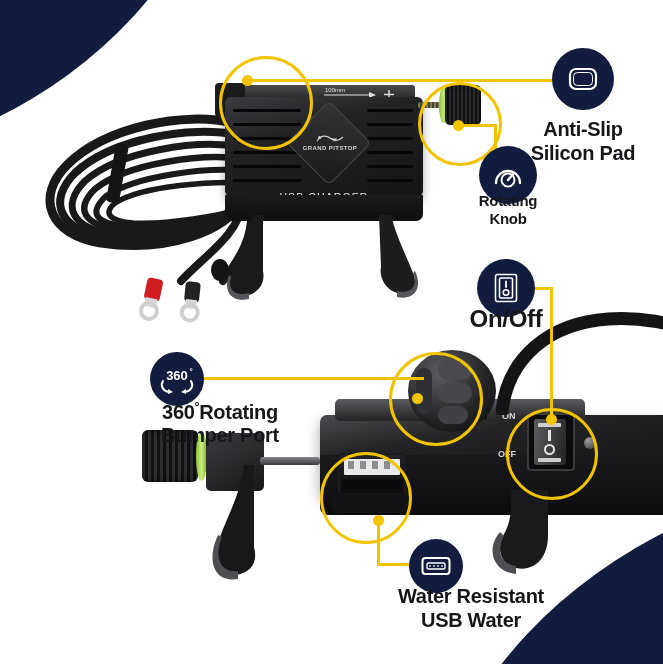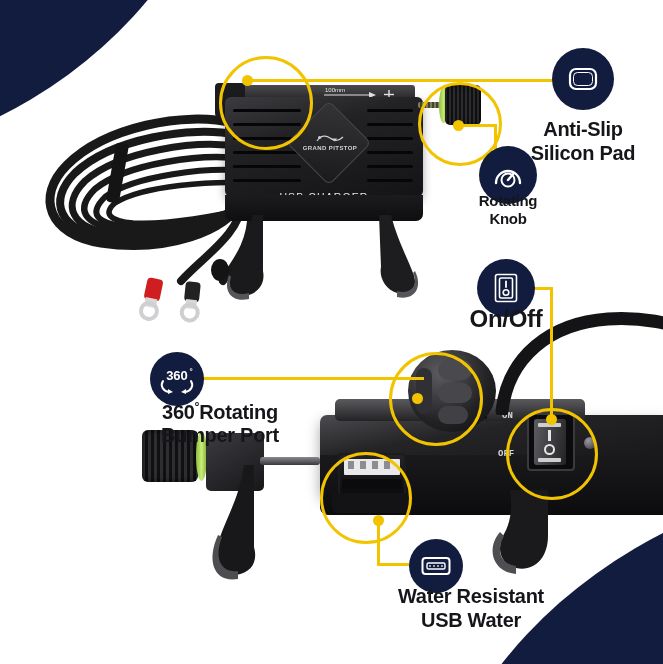--- a/index.html
+++ b/index.html
@@ -179,21 +179,21 @@
       </div>
       <div class="grn" style="left:224px;top:22px;width:9px;height:36px;border-radius:50%;
                   background:linear-gradient(90deg,#8fbe3d,#c3e870,#7fae33);"></div>
       <div style="position:absolute;left:230px;top:20px;width:36px;height:40px;border-radius:5px;
                   background:repeating-linear-gradient(90deg,#2c2c2f 0 2px,#101012 2px 4px),
                              linear-gradient(#3a3a3d,#141416);
                   box-shadow:inset 0 0 6px rgba(0,0,0,.6);"></div>
     </div>
   </div>
 
-  <div class="photo" style="left:190px;top:345px;width:473px;height:260px;font-family:Liberation Mono, monospace;">
+  <div class="photo" style="left:190px;top:345px;width:473px;height:260px;">
 
     <div class="blk" style="left:130px;top:70px;width:350px;height:80px;border-radius:7px;
                 background:linear-gradient(170deg,#4c4c50 0%,#242427 30%,#111113 100%);
                 box-shadow:0 6px 14px rgba(0,0,0,.35);"></div>
     <div class="blk" style="left:130px;top:110px;width:350px;height:60px;border-radius:0 0 8px 8px;
          background:linear-gradient(#1a1a1d,#0c0c0e);"></div>
 
     <div class="blk3" style="left:145px;top:54px;width:250px;height:22px;border-radius:5px;
          background:linear-gradient(#5a5a5e,#232326);"></div>
 

